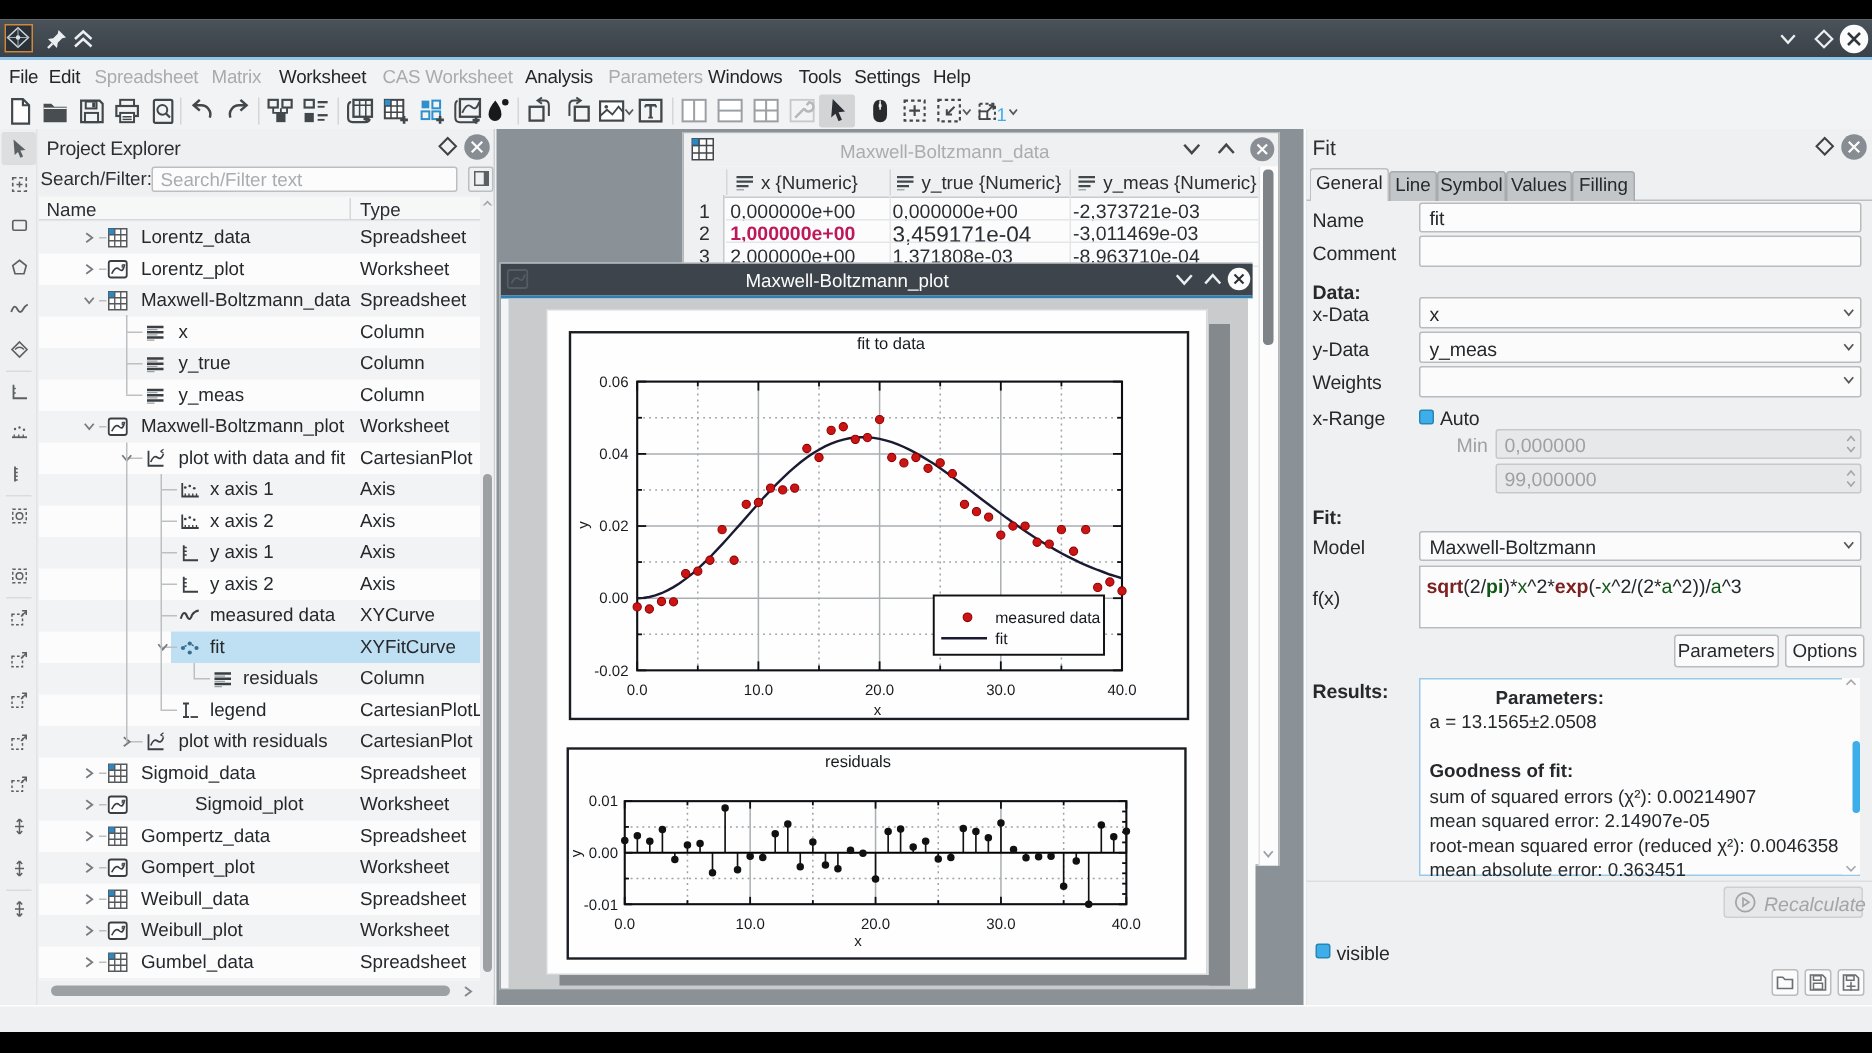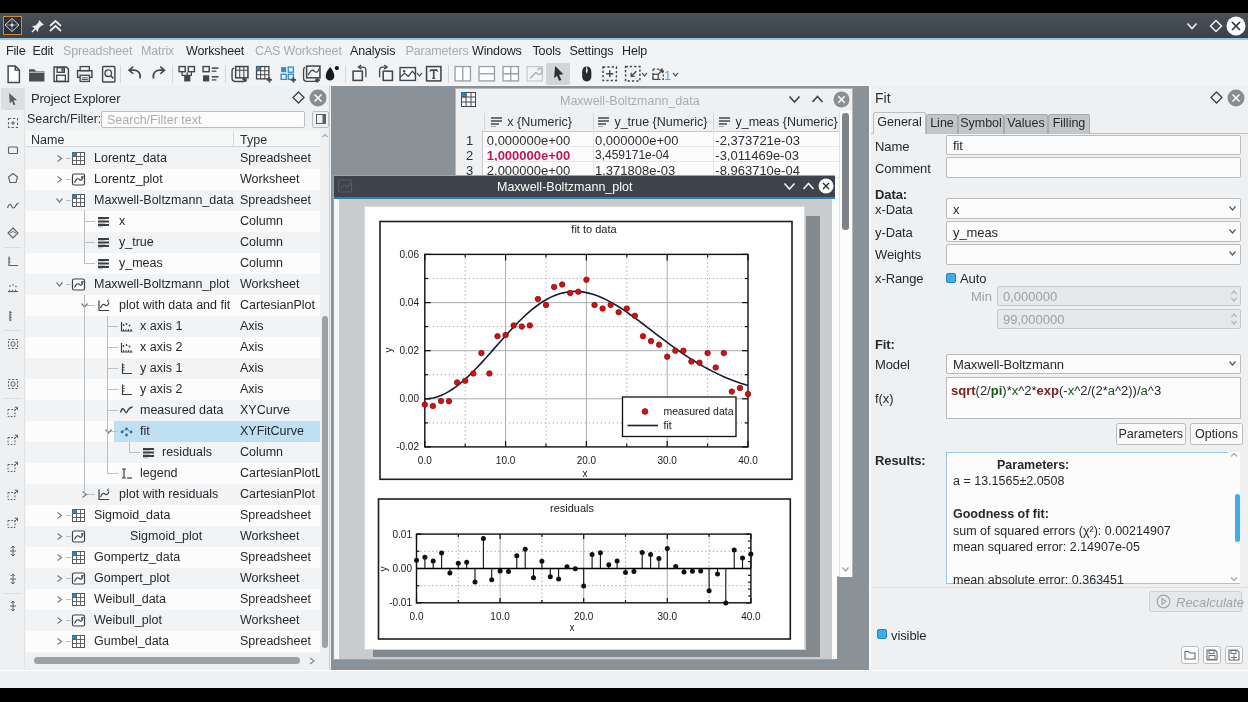--- a/index.html
+++ b/index.html
@@ -659,21 +659,21 @@
     </svg>
 <div class="tx" style="left:735.5px;top:101.5px;font-size:12.5px;color:#2b2f33;">y_meas {Numeric}</div>
 <div class="ab" style="left:456px;top:117.4px;width:27px;height:446.6px;background:#eff0f1;border-right:1px solid #c8cbcd;"></div>
 <div class="tx" style="left:466px;top:119.6px;font-size:13px;color:#2b2f33;">1</div>
 <div class="tx" style="left:486.8px;top:119.6px;font-size:13px;color:#2b2f33;">0,000000e+00</div>
 <div class="tx" style="left:595px;top:119.6px;font-size:13px;color:#2b2f33;">0,000000e+00</div>
 <div class="tx" style="left:715.3px;top:119.6px;font-size:13px;color:#2b2f33;">-2,373721e-03</div>
 <div class="ab" style="left:483.7px;top:132.8px;width:355.3px;height:1px;background:#e4e6e7;"></div>
 <div class="tx" style="left:466px;top:135.0px;font-size:13px;color:#2b2f33;">2</div>
 <div class="tx" style="left:486.8px;top:135.0px;font-size:13px;color:#be185d;font-weight:bold;">1,000000e+00</div>
-<div class="tx" style="left:595px;top:135.0px;font-size:12px;color:#2b2f33;">3,459171e-04</div>
+<div class="tx" style="left:595px;top:135.0px;font-size:15px;color:#2b2f33;">3,459171e-04</div>
 <div class="tx" style="left:715.3px;top:135.0px;font-size:13px;color:#2b2f33;">-3,011469e-03</div>
 <div class="ab" style="left:483.7px;top:148.20000000000002px;width:355.3px;height:1px;background:#e4e6e7;"></div>
 <div class="tx" style="left:466px;top:150.4px;font-size:13px;color:#2b2f33;">3</div>
 <div class="tx" style="left:486.8px;top:150.4px;font-size:13px;color:#2b2f33;">2,000000e+00</div>
 <div class="tx" style="left:595px;top:150.4px;font-size:13px;color:#2b2f33;">1,371808e-03</div>
 <div class="tx" style="left:715.3px;top:150.4px;font-size:13px;color:#2b2f33;">-8,963710e-04</div>
 <div class="ab" style="left:483.7px;top:163.60000000000002px;width:355.3px;height:1px;background:#e4e6e7;"></div>
 <div class="ab" style="left:592.5px;top:117.4px;width:1px;height:46.2px;background:#e4e6e7;"></div>
 <div class="ab" style="left:713px;top:117.4px;width:1px;height:46.2px;background:#e4e6e7;"></div>
 <div class="ab" style="left:839px;top:98px;width:13px;height:466px;background:#fcfcfc;border-left:1px solid #e0e2e3;"></div>
@@ -1052,20 +1052,21 @@
 <div class="ab" style="left:1115.5px;top:409.5px;width:70.5px;height:22px;background:#fbfbfc;border:1px solid #b9bcbe;border-radius:2.5px;"></div>
 <div class="tx" style="left:1115.5px;top:413.5px;width:70.5px;text-align:center;font-size:12.5px;color:#26292c;">Parameters</div>
 <div class="ab" style="left:1190px;top:409.5px;width:53px;height:22px;background:#fbfbfc;border:1px solid #b9bcbe;border-radius:2.5px;"></div>
 <div class="tx" style="left:1190px;top:413.5px;width:53px;text-align:center;font-size:12.5px;color:#26292c;">Options</div>
 <div class="ab" style="left:946px;top:438.5px;width:294px;height:132px;background:#fcfcfc;border:1px solid #99c9e9;"></div>
 <div class="tx" style="left:953px;top:445px;font-size:12.5px;color:#26292c;font-weight:bold;margin-left:44px;">Parameters:</div>
 <div class="tx" style="left:953px;top:461.45px;font-size:12.5px;color:#26292c;">a = 13.1565±2.0508</div>
 <div class="tx" style="left:953px;top:494.34999999999997px;font-size:12.5px;color:#26292c;font-weight:bold;">Goodness of fit:</div>
 <div class="tx" style="left:953px;top:510.79999999999995px;font-size:12.5px;color:#26292c;">sum of squared errors (χ²): 0.00214907</div>
 <div class="tx" style="left:953px;top:527.25px;font-size:12.5px;color:#26292c;">mean squared error: 2.14907e-05</div>
+<div class="tx" style="left:953px;top:543.7px;font-size:12.5px;color:#26292c;">root-mean squared error (reduced χ²): 0.0046358</div>
 <div class="tx" style="left:953px;top:560.1500000000001px;font-size:12.5px;color:#26292c;">mean absolute error: 0.363451</div>
 <div class="ab" style="left:1228px;top:439px;width:12px;height:131px;background:#fcfcfc;"></div>
 <div class="ab" style="left:1234.5px;top:481px;width:5.5px;height:48px;background:#3daee9;border-radius:2.5px;"></div>
 <svg width="8" height="6" style="left:1230px;top:439px;" viewBox="0 0 8 6">
       <path d="M1 4.5 L4 1.5 L7 4.5" fill="none" stroke="#a2a6a9" stroke-width="1.1"></path>
     </svg>
 <svg width="8" height="6" style="left:1230px;top:563px;" viewBox="0 0 8 6">
       <path d="M1 1.5 L4 4.5 L7 1.5" fill="none" stroke="#a2a6a9" stroke-width="1.1"></path>
     </svg>
 <div class="ab" style="left:871px;top:574px;width:377px;height:1px;background:#dcdee0;"></div>

